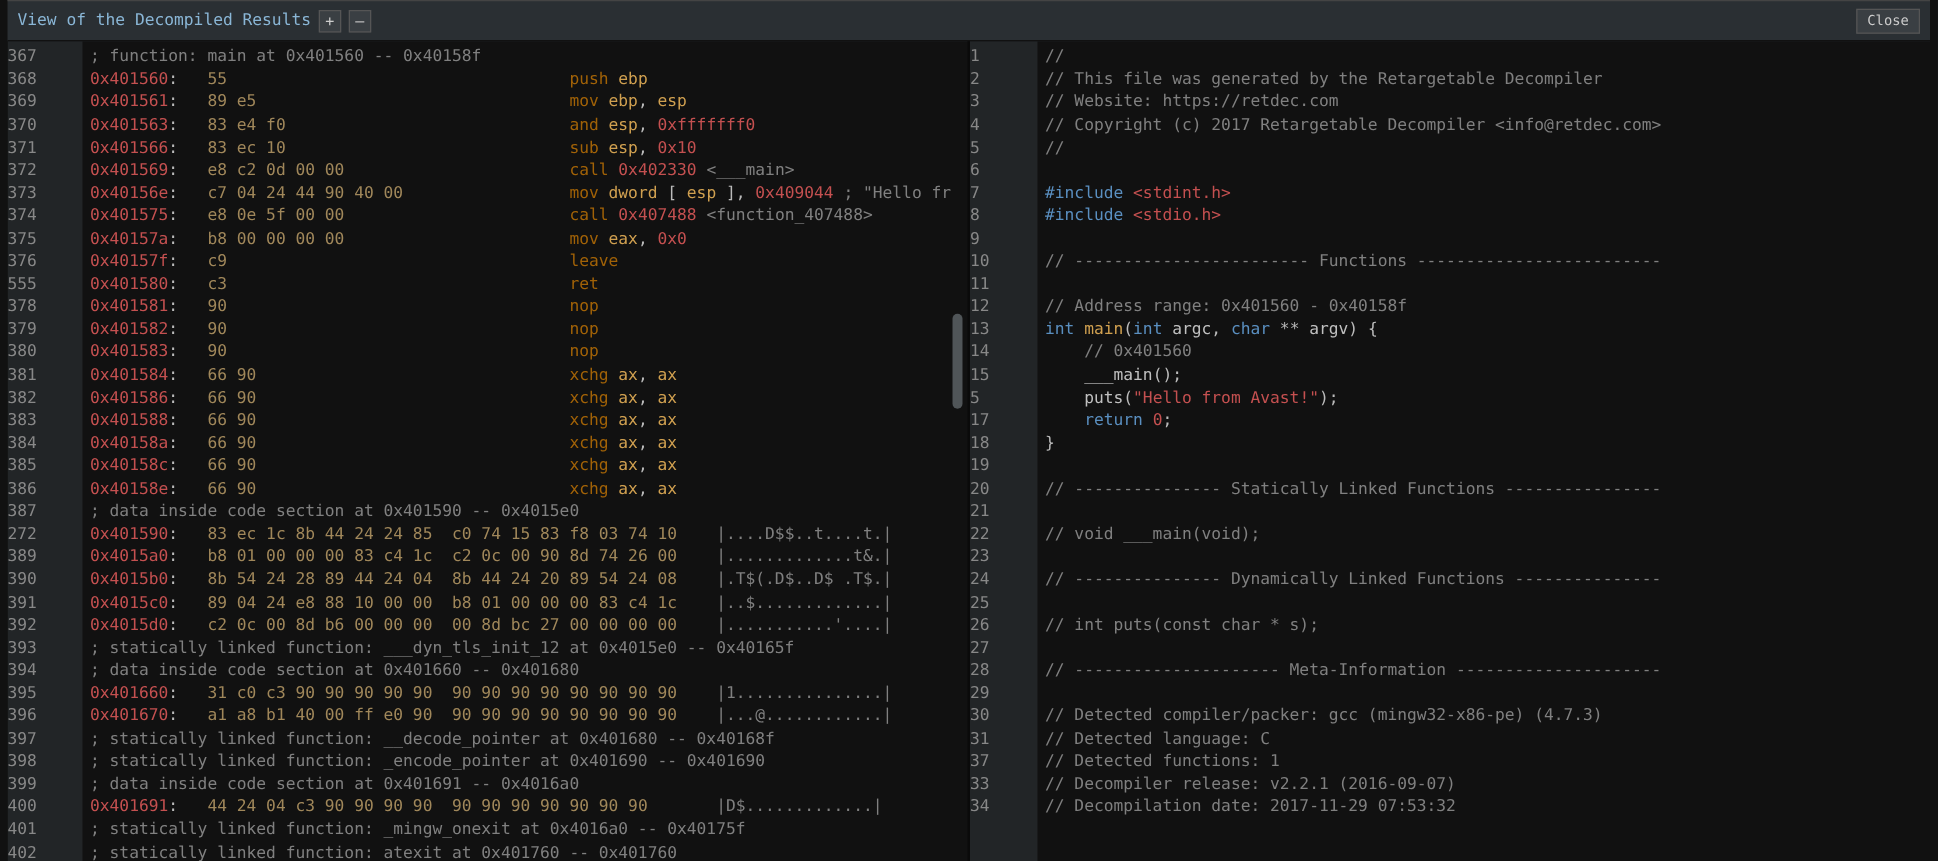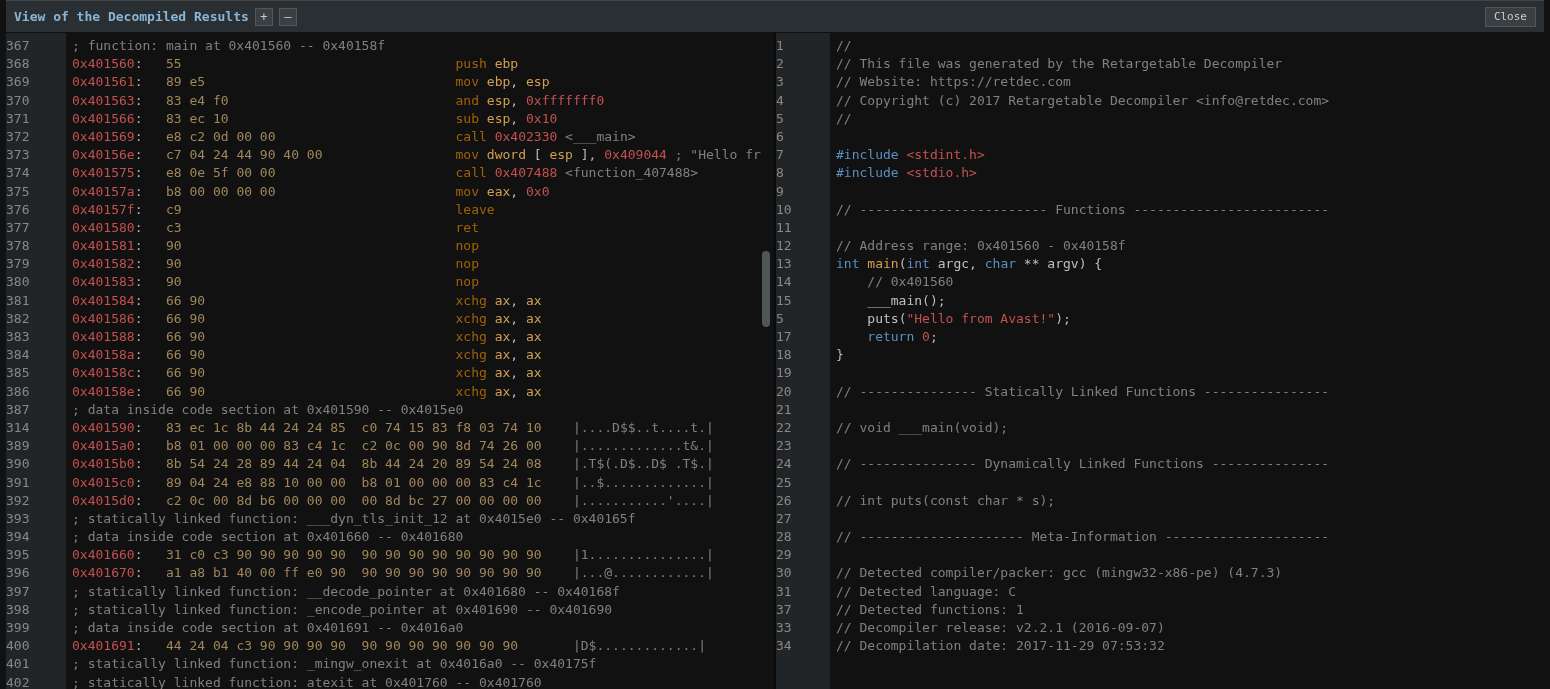--- a/index.html
+++ b/index.html
@@ -1,18 +1,18 @@
 <!DOCTYPE html>
 <html><head>
 <meta charset="utf-8">
 <style>
 *{margin:0;padding:0;box-sizing:border-box}
 body{background:#1a1c1e;font-family:'Consolas','Monaco',monospace;font-size:13px;color:#888;width:1550px;height:689px;overflow:hidden}
 .titlebar{height:33px;background:#2a2f33;border-top:1px solid #444;border-bottom:1px solid #111;display:flex;align-items:center;padding:0 8px}
-.title{color:#8ab6d6;font-weight:bold;font-size:13px}
+.title{color:#8ab6d6;font-weight:normal;font-size:13px}
 .btn{margin-left:6px;width:18px;height:18px;background:#3a3f43;border:1px solid #555;color:#ccc;display:flex;align-items:center;justify-content:center;font-size:12px;cursor:pointer}
 .close{margin-left:auto;padding:2px 8px;background:#3a3f43;border:1px solid #555;color:#ccc;font-size:11px;cursor:pointer;height:20px;display:flex;align-items:center}
 .panes{display:flex;height:656px}
 .pane{flex:1;position:relative;overflow:hidden}
 .pane-left{border-right:2px solid #0a0a0a}
 .gutter{position:absolute;left:0;top:0;width:60px;background:#222527;height:100%;text-align:left;padding:4px 8px 4px 0;color:#888;line-height:18.2px}
 .gutter-r{width:54px}
 .code{position:absolute;left:60px;top:0;right:0;padding:4px 6px;line-height:18.2px;white-space:pre;overflow:hidden}
 .code-r{left:54px}
 .ln{height:18.2px}
@@ -48,32 +48,32 @@
           <div class="ln">367</div>
           <div class="ln">368</div>
           <div class="ln">369</div>
           <div class="ln">370</div>
           <div class="ln">371</div>
           <div class="ln">372</div>
           <div class="ln">373</div>
           <div class="ln">374</div>
           <div class="ln">375</div>
           <div class="ln">376</div>
-          <div class="ln">377</div>
+          <div class="ln">555</div>
           <div class="ln">378</div>
           <div class="ln">379</div>
           <div class="ln">380</div>
           <div class="ln">381</div>
           <div class="ln">382</div>
           <div class="ln">383</div>
           <div class="ln">384</div>
           <div class="ln">385</div>
           <div class="ln">386</div>
           <div class="ln">387</div>
-          <div class="ln">314</div>
+          <div class="ln">272</div>
           <div class="ln">389</div>
           <div class="ln">390</div>
           <div class="ln">391</div>
           <div class="ln">392</div>
           <div class="ln">393</div>
           <div class="ln">394</div>
           <div class="ln">395</div>
           <div class="ln">396</div>
           <div class="ln">397</div>
           <div class="ln">398</div>

